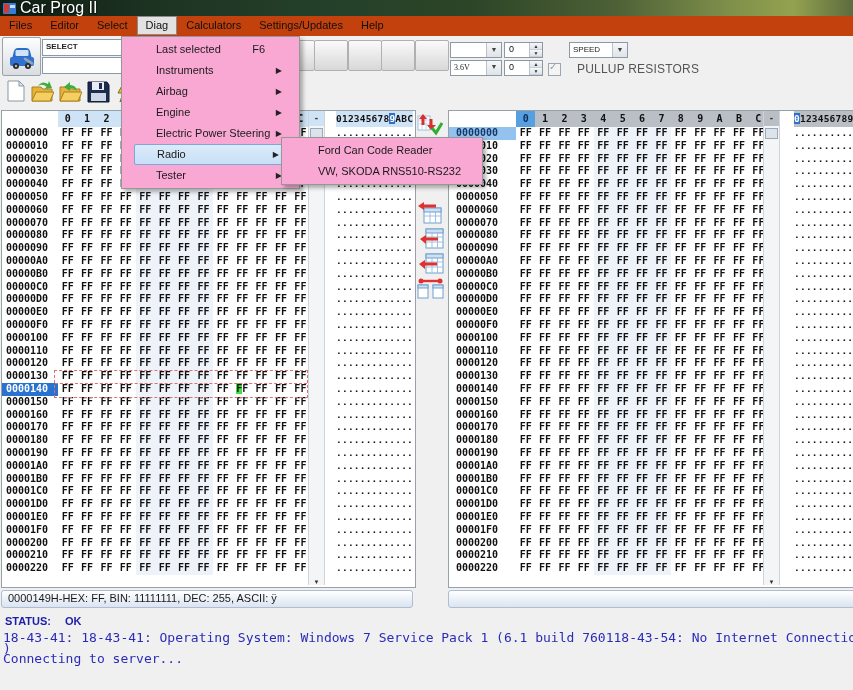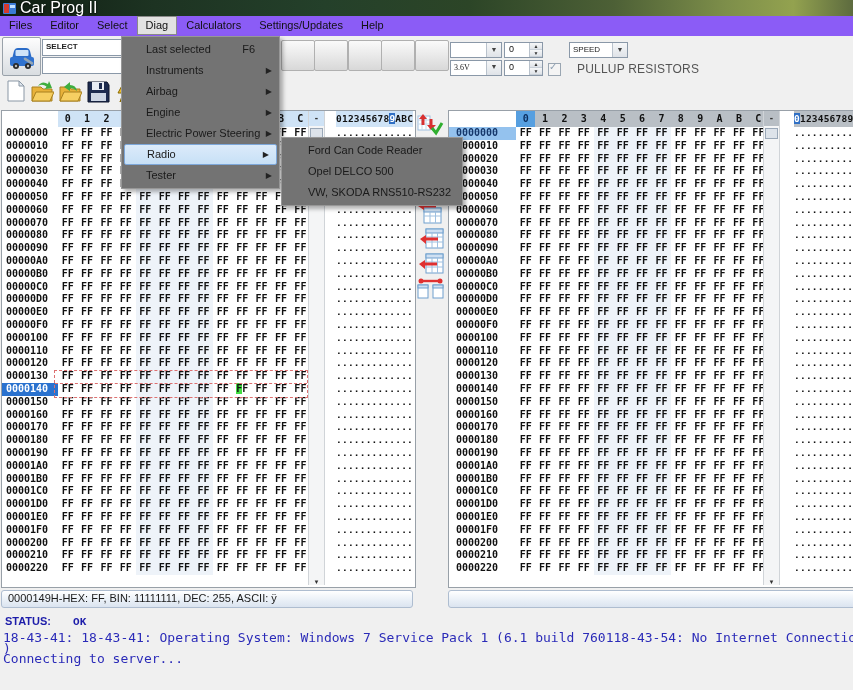--- a/index.html
+++ b/index.html
@@ -5,21 +5,21 @@
   html,body{margin:0;padding:0;}
   body{width:853px;height:690px;overflow:hidden;background:#f0f0f0;
        font-family:"Liberation Sans",sans-serif;position:relative;font-size:11px;color:#111;}
   
   .titlebar{position:absolute;left:0;top:0;width:853px;height:16px;
     background:linear-gradient(90deg,#0f1d12 0%,#1d3322 18%,#24402a 38%,#2c4527 55%,#4d6036 72%,#7d8e4a 85%,#93a24f 93%,#5d6b3f 100%);
     color:#fff;display:flex;align-items:center;}
   .titlebar .ticon{width:13px;height:11px;margin:0 4px 0 3px;}
   .titlebar .ttext{font-size:16px;text-shadow:0 1px 2px #000;}
   
-  .menubar{position:absolute;left:0;top:16px;width:853px;height:20px;background:#8b5cf6;}
+  .menubar{position:absolute;left:0;top:16px;width:853px;height:20px;background:#c2410c;}
   .mitem{display:inline-block;padding:3px 9px 4px 9px;font-size:11px;cursor:default;}
   .mitem.active{background:#e2e2e2;border:1px solid #8a8a8a;padding:2px 8px 3px 8px;}
   
   .toolbar{position:absolute;left:0;top:36px;width:853px;height:40px;background:#f0f0f0;}
   .carbtn{position:absolute;left:2px;top:1px;width:37px;height:37px;
     background:linear-gradient(#fdfdfd,#d9dde1);border:1px solid #9aa2aa;border-radius:2px;
     display:flex;align-items:center;justify-content:center;}
   .combo{position:absolute;background:#fff;border:1px solid #8a98a8;font-size:8px;color:#222;}
   .combo .cval{position:absolute;left:3px;top:2px;white-space:nowrap;}
   .combo .cbtn{position:absolute;right:0;top:0;bottom:0;width:14px;background:linear-gradient(#f6f7f8,#dfe3e8);
@@ -77,26 +77,26 @@
   .midcol{position:absolute;left:415px;top:110px;width:33px;height:476px;}
   .midbtn{position:absolute;left:2px;width:27px;height:23px;}
   
   .sbar{position:absolute;top:590px;height:16px;border:1px solid #aebdd0;border-radius:3px;
     background:linear-gradient(#ffffff,#eaf0f7 55%,#dbe4f0);font-size:11px;line-height:15px;
     padding-left:6px;color:#1a1a1a;overflow:hidden;}
   .sbar.l{left:1px;width:404px;}
   .sbar.r{left:448px;width:410px;}
   
   .statusline{position:absolute;left:5px;top:615px;font-size:11px;font-weight:bold;color:#1d1daa;}
-  .statusline .sv{margin-left:22px;font-family:Liberation Mono, monospace;}
+  .statusline .sv{margin-left:14px;}
   .log{position:absolute;left:3px;top:633px;font-family:"DejaVu Sans Mono",monospace;
     font-size:13px;line-height:10.5px;color:#2b2bb8;white-space:pre;}
   
-  .menu{position:absolute;background:#737373;border:1px solid #979797;z-index:50;
-    box-shadow:3px 3px 4px rgba(0,0,0,0.3);padding:2px 0;}
+  .menu{position:absolute;background:#f9a8d4;border:1px solid #979797;z-index:50;
+    box-shadow:3px 3px 4px rgba(0,0,0,0.3);padding:2px 10px;}
   .menu.main{left:121px;top:36px;width:157px;}
   .menu.sub{left:281px;top:137px;width:180px;}
   .menu-item{height:21px;line-height:21px;font-size:11px;padding-left:24px;position:relative;color:#1a1a1a;}
   .menu.sub .menu-item{padding-left:26px;}
   .menu-item .sc{position:absolute;right:24px;}
   .menu-item .ar{position:absolute;right:7px;font-size:8px;color:#222;}
   .menu-item.hl{background:linear-gradient(#dcebfa,#c7e0f6);border:1px solid #7da7d9;border-radius:2px;
     margin:0 2px;padding-left:22px;height:19px;line-height:19px;}
 </style>
 </head>
@@ -1493,15 +1493,14 @@
     <div class="menu-item"><span>Last selected</span><span class="sc">F6</span></div>
     <div class="menu-item"><span>Instruments</span><span class="ar">▶</span></div>
     <div class="menu-item"><span>Airbag</span><span class="ar">▶</span></div>
     <div class="menu-item"><span>Engine</span><span class="ar">▶</span></div>
     <div class="menu-item"><span>Electric Power Steering</span><span class="ar">▶</span></div>
     <div class="menu-item hl"><span>Radio</span><span class="ar">▶</span></div>
     <div class="menu-item"><span>Tester</span><span class="ar">▶</span></div>
   </div>
 <div class="menu sub" id="radioSub">
     <div class="menu-item"><span>Ford Can Code Reader</span></div>
-    <div class="menu-item"><span>Opel DELCO 500</span></div>
     <div class="menu-item"><span>VW, SKODA RNS510-RS232</span></div>
   </div>
 
 </body></html>

